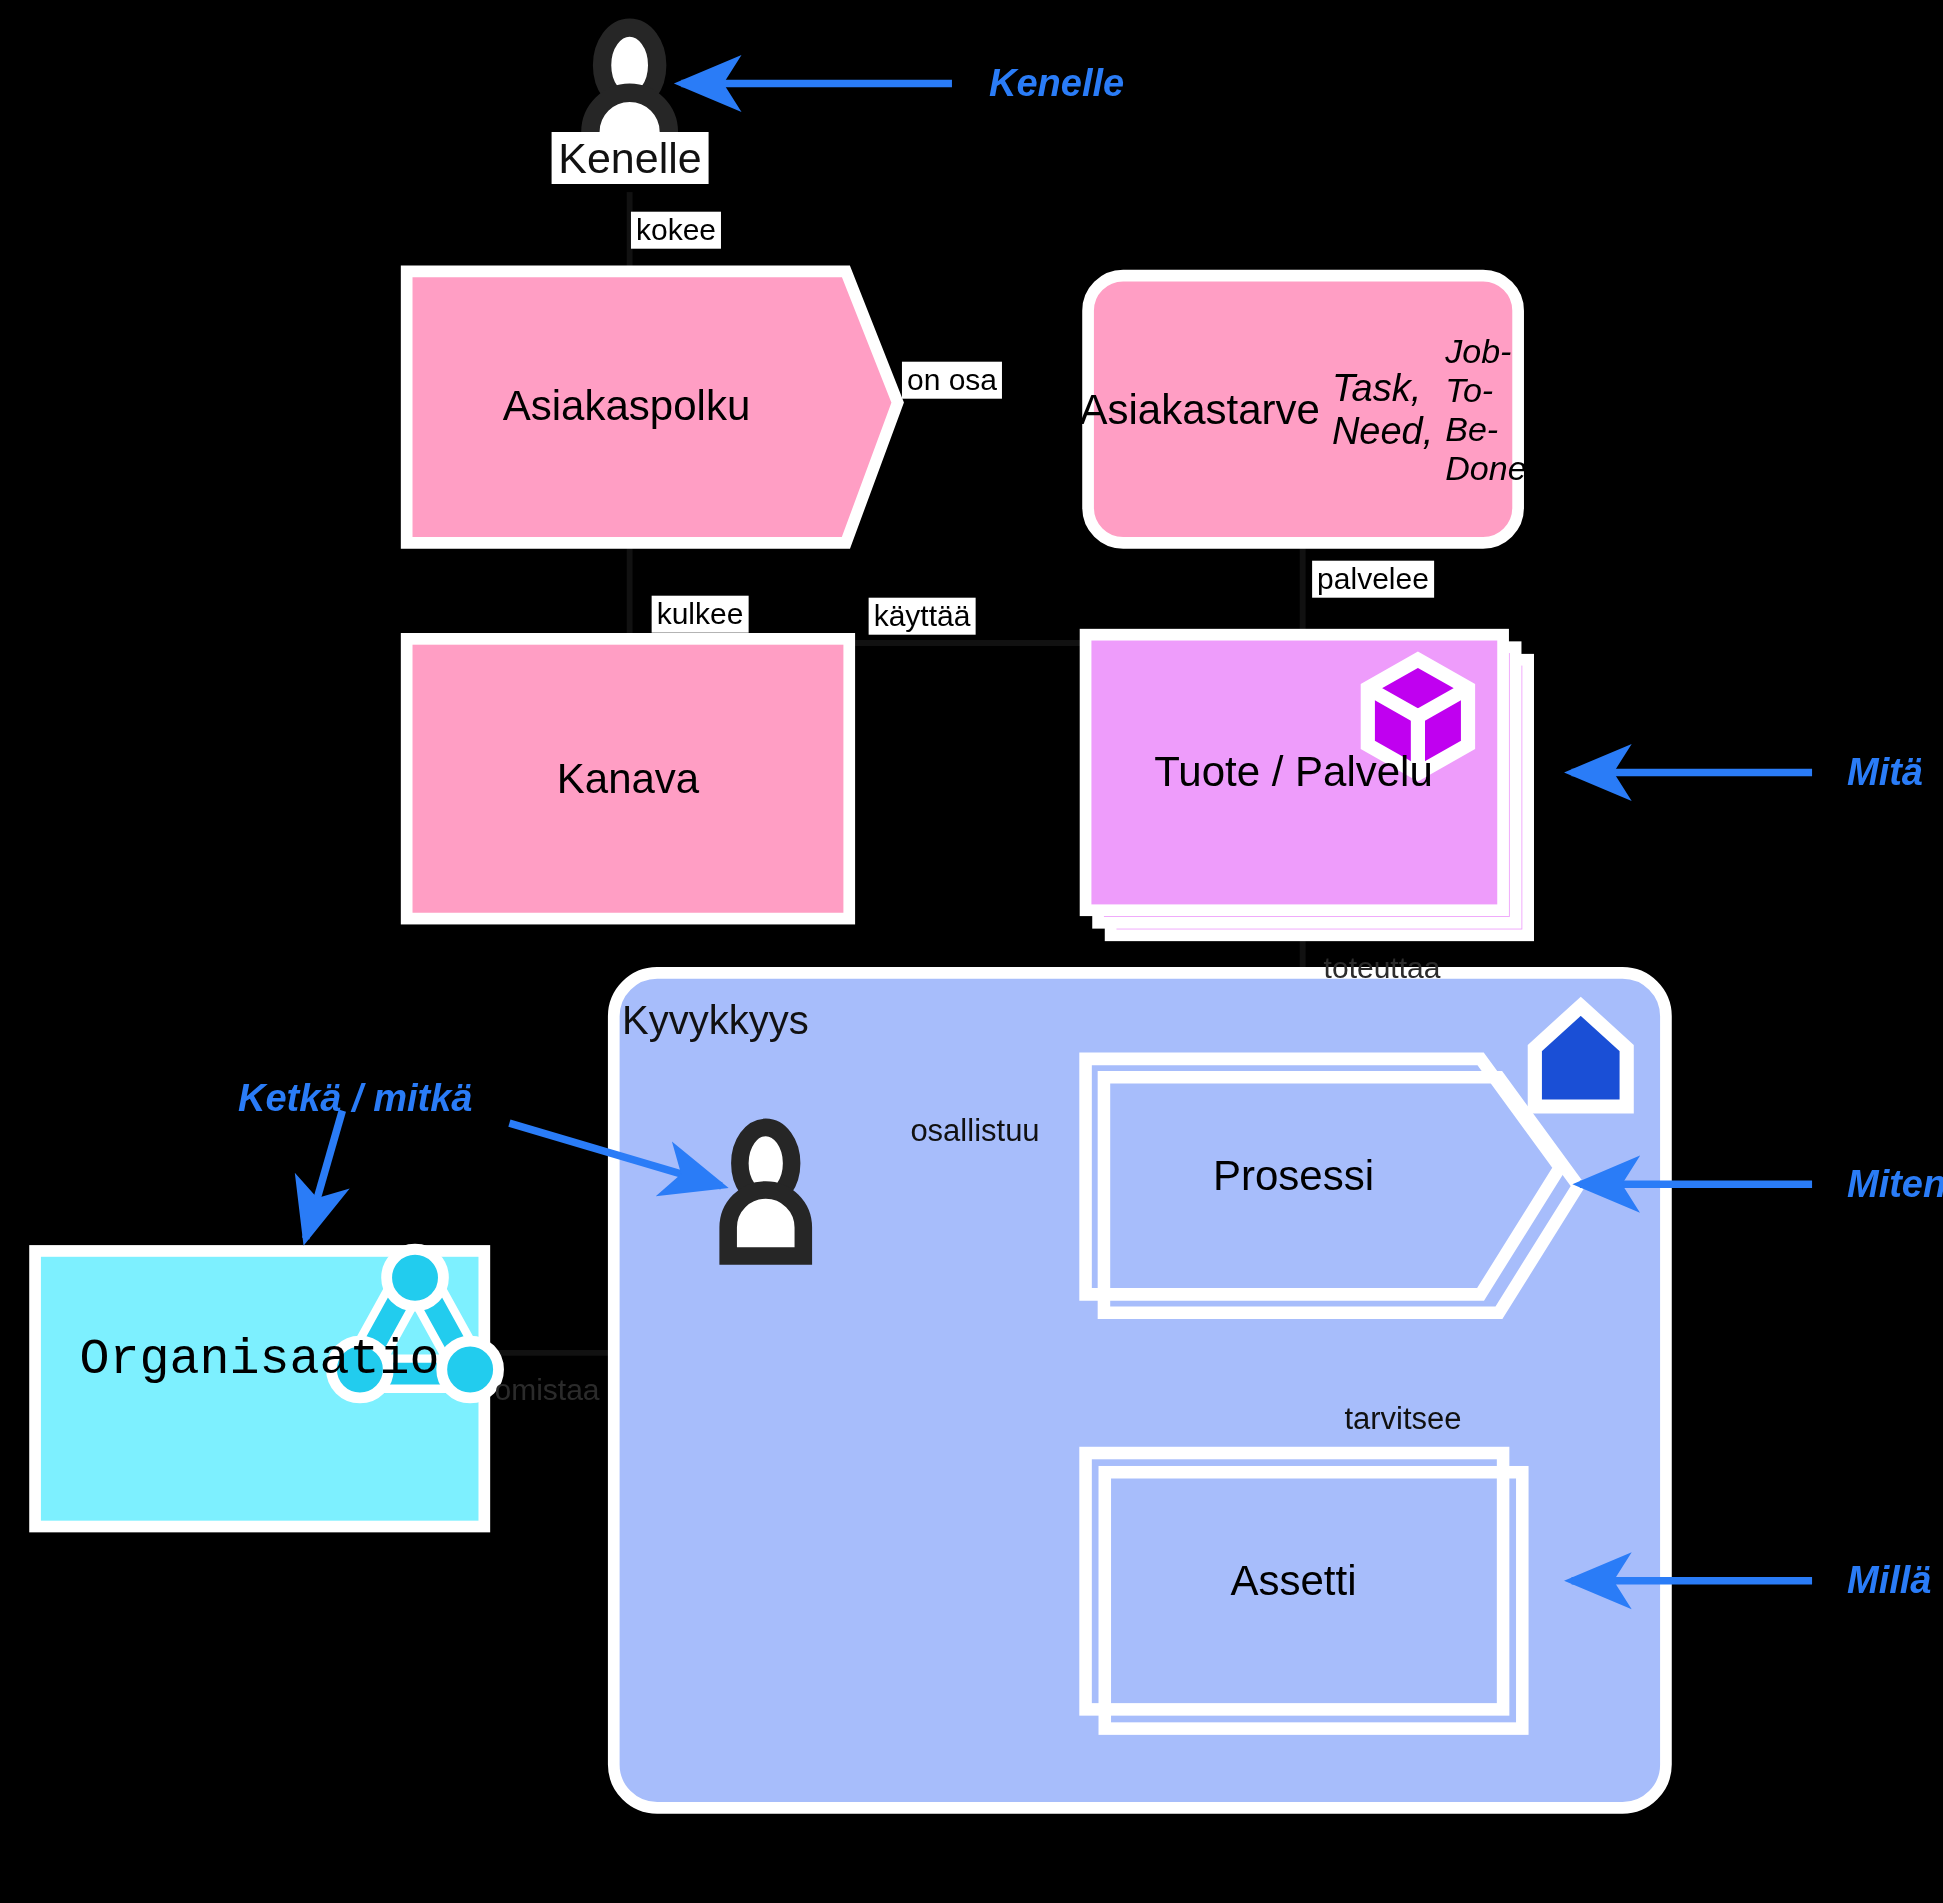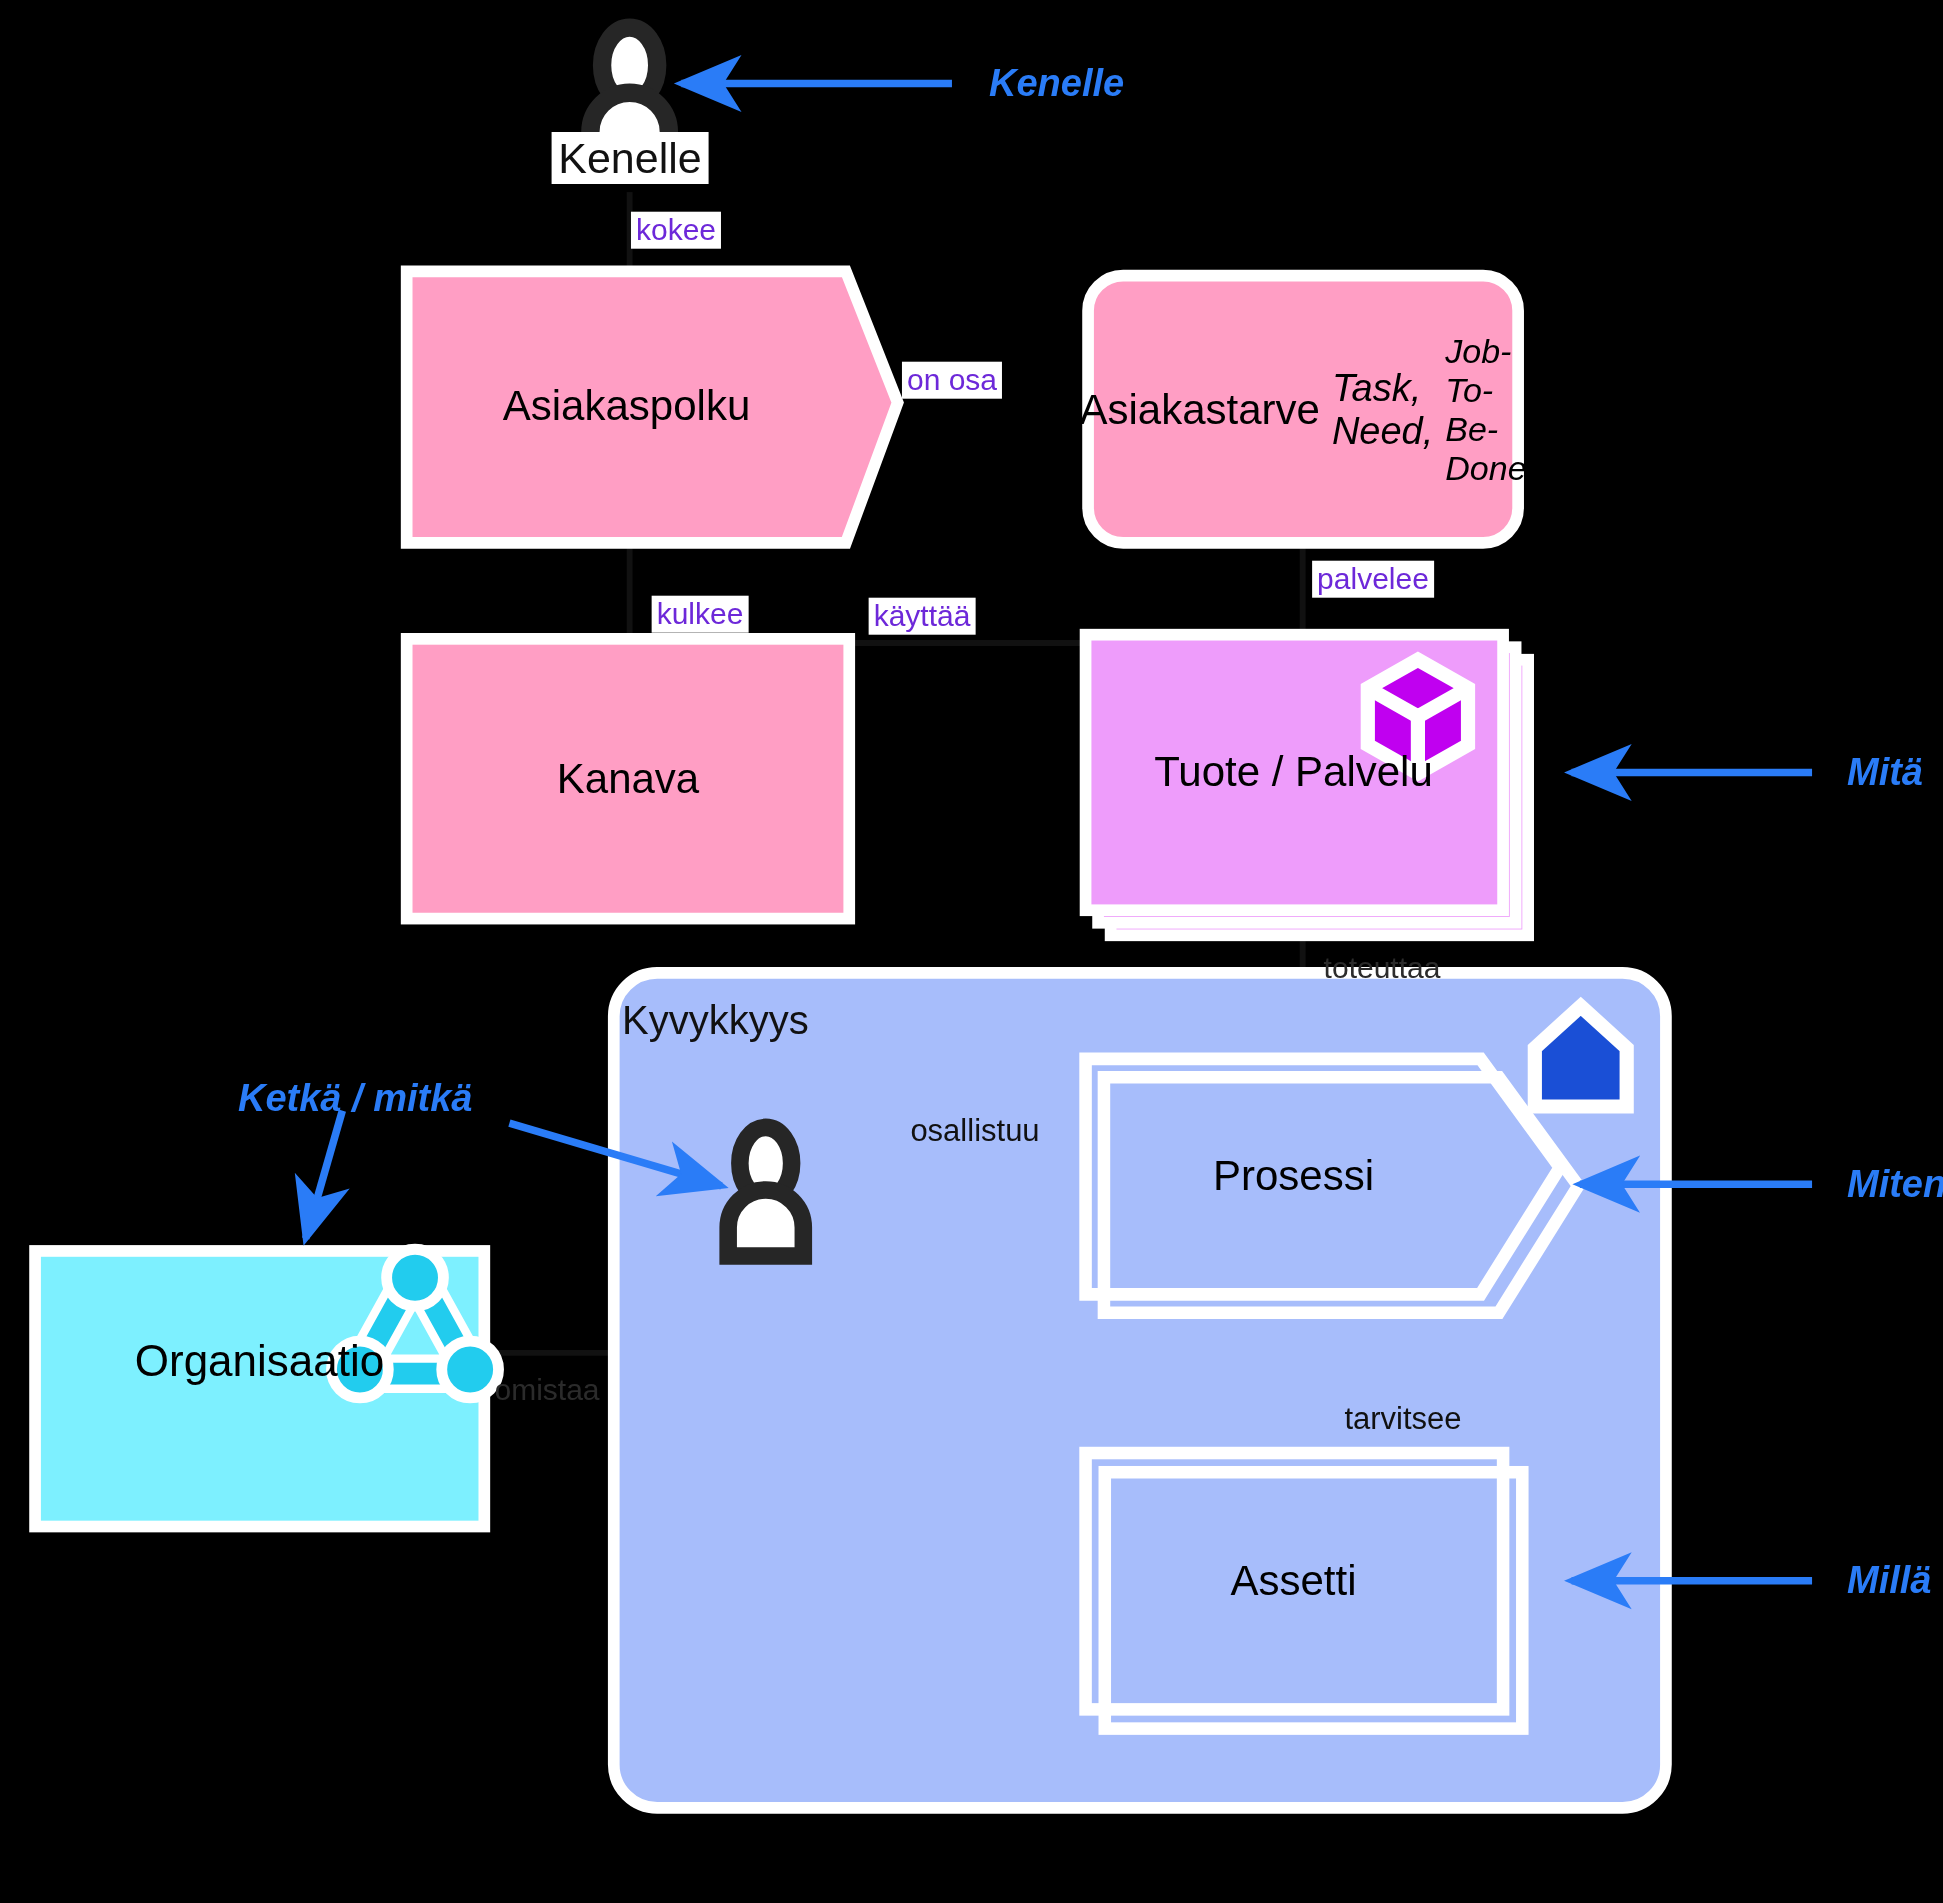--- a/index.html
+++ b/index.html
@@ -15,27 +15,27 @@
   
   .nodelabel{
     position:absolute;
     display:flex;align-items:center;justify-content:center;
     text-align:center;
     color:#000;
     pointer-events:none;
     line-height:1.25;
   }
   .t-big{font-size:42px;}
-  .t-mid{font-size:44px;}
+  .t-mid{font-size:50px;font-family:Liberation Mono, monospace;}
 
   
   .chip{
     position:absolute;
     background:#ffffff;
-    color:#6d28d9;
+    color:#000000;
     font-size:30px;
     line-height:1.0;
     padding:3.3px 5px;
     white-space:nowrap;
     transform:translate(-50%,-50%);
   }
   
   .darklabel{
     position:absolute;
     color:#2b2b2b;

